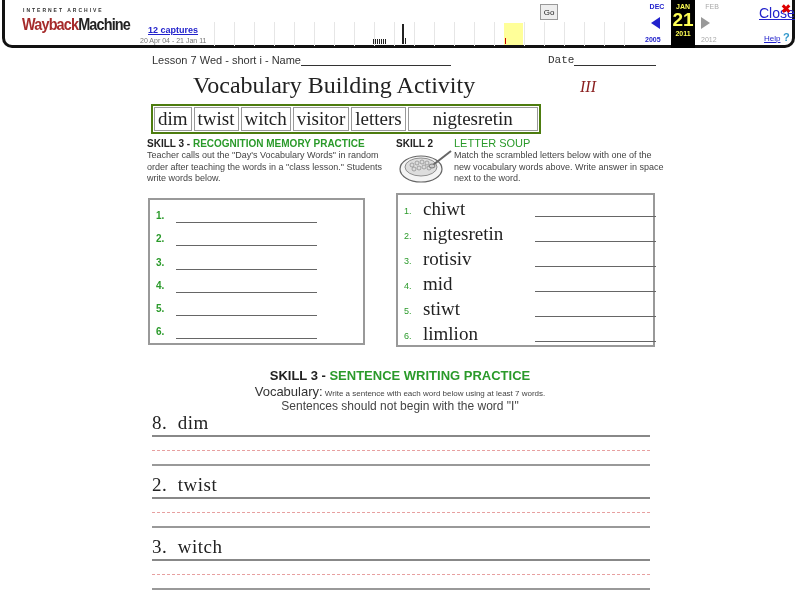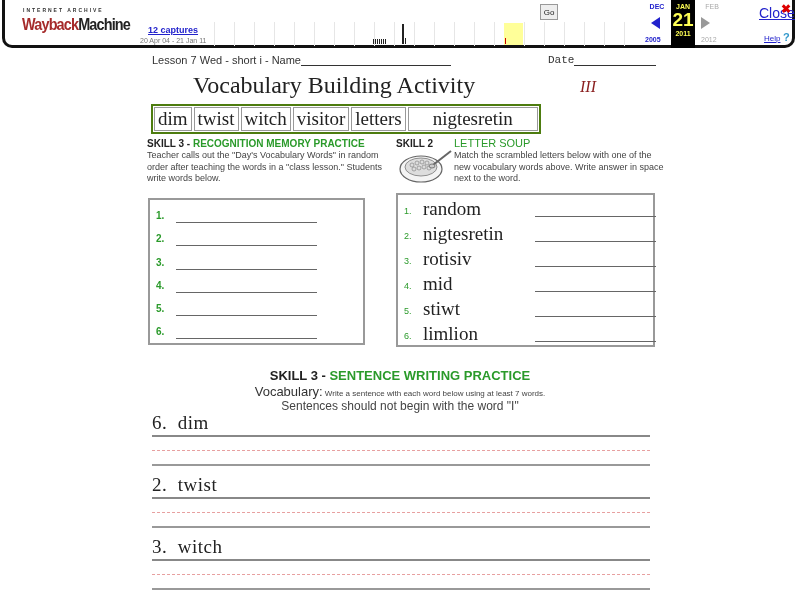--- a/index.html
+++ b/index.html
@@ -197,21 +197,21 @@
       <circle cx="32" cy="19" r="2"></circle>
   </g>
   <path d="M36 16 L54 2" stroke="#666" stroke-width="2" fill="none"></path>
   <ellipse cx="35" cy="17" rx="3" ry="2" fill="#ccc" stroke="#666" stroke-width="0.8"></ellipse>
 </svg>
 <div class="s2-desc">Match the scrambled letters below with one of the new vocabulary words above. Write answer in space next to the word.</div>
 
 <div class="box2">
   <div class="row" style="top:3px">
       <span class="num">1.</span>
-      <span class="word">random</span>
+      <span class="word">chiwt</span>
       <span class="line"></span>
     </div>
   <div class="row" style="top:28px">
       <span class="num">2.</span>
       <span class="word">nigtesretin</span>
       <span class="line"></span>
     </div>
   <div class="row" style="top:53px">
       <span class="num">3.</span>
       <span class="word">rotisiv</span>
@@ -232,21 +232,21 @@
       <span class="word">limlion</span>
       <span class="line"></span>
     </div>
 </div>
 
 <div class="s3 s3-title"><span>SKILL 3 - </span><span class="g">SENTENCE WRITING PRACTICE</span></div>
 <div class="s3 s3-dir"><span class="big">Vocabulary:</span><span> Write a sentence with each word below using at least 7 words.</span></div>
 <div class="s3 s3-dir2">Sentences should not begin with the word "I"</div>
 
 <div class="wline" style="top:412px">
-  <span class="lbl" style="white-space:pre">6.  dim</span>
+  <span class="lbl" style="white-space:pre">8.  dim</span>
   <div class="solid1"></div>
     <div class="dash"></div>
     <div class="solid2"></div>
 </div>
 <div class="wline" style="top:474px">
   <span class="lbl" style="white-space:pre">2.  twist</span>
   <div class="solid1"></div>
     <div class="dash"></div>
     <div class="solid2"></div>
 </div>

